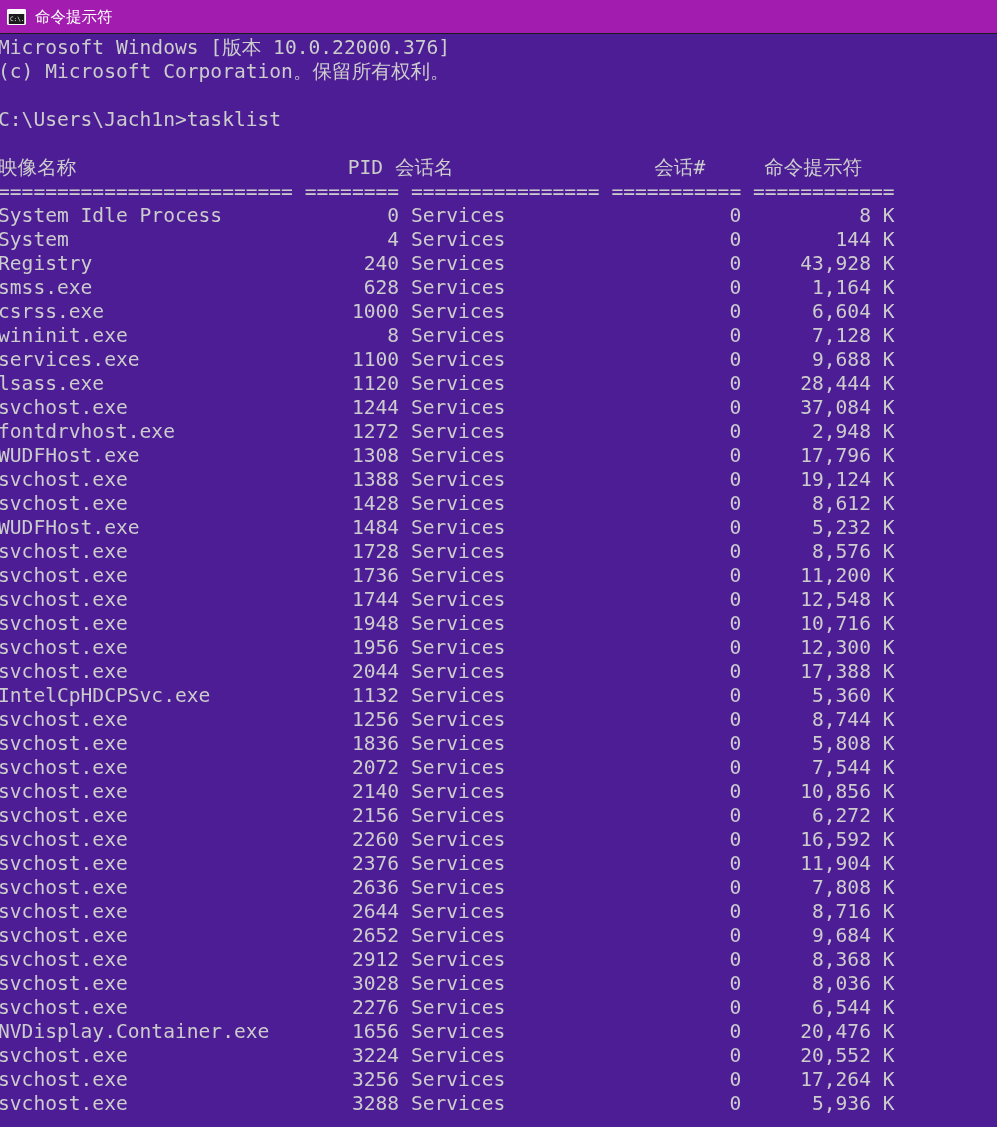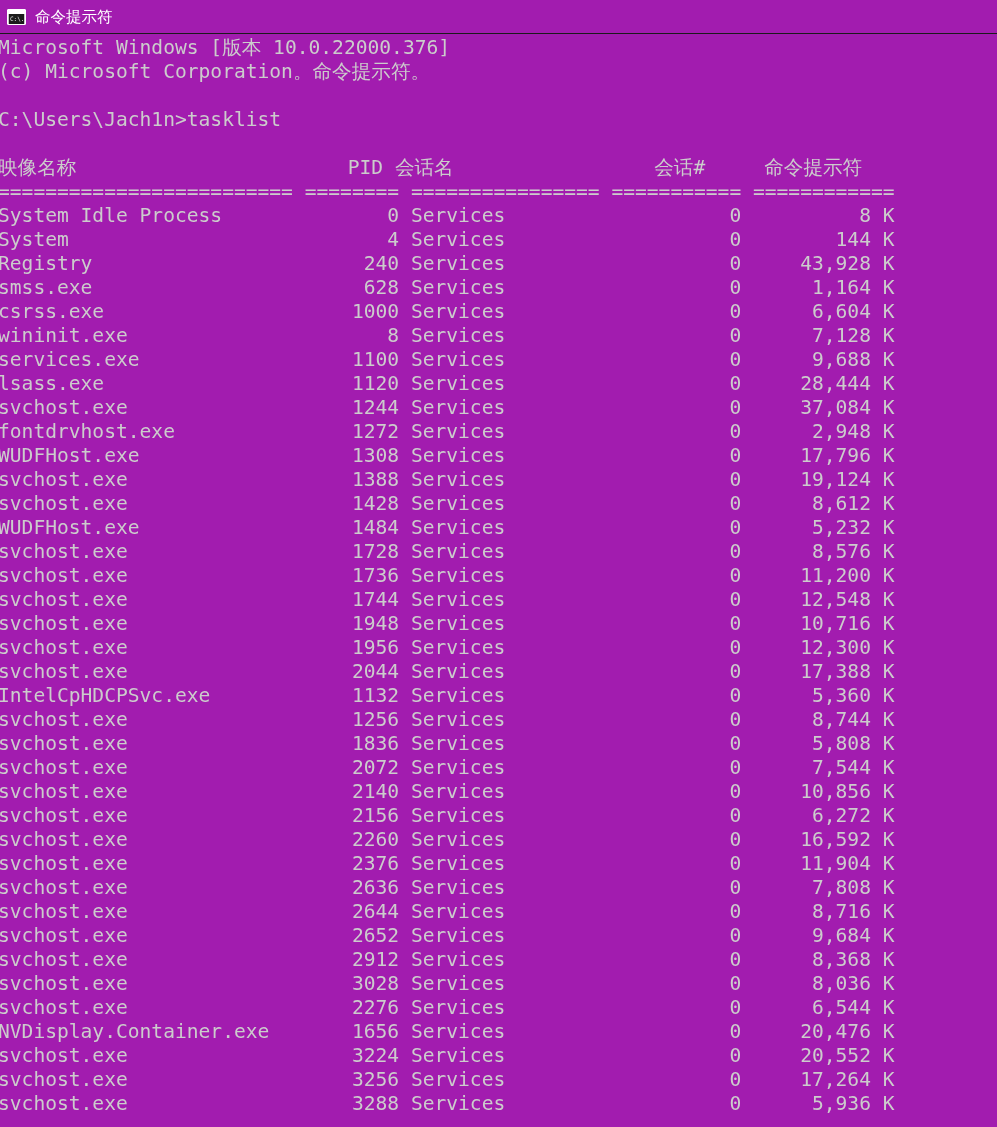--- a/index.html
+++ b/index.html
@@ -63,21 +63,21 @@
     font-family: "DejaVu Sans", "Liberation Sans", sans-serif;
     font-size: 15.5px;
     line-height: 34px;
     margin-left: 9px;
     white-space: nowrap;
   }
 
   
   #console {
     position: relative;
-    background: #a21caf;
+    background: #4c1d95;
     height: 1093px;
     width: 997px;
     overflow: hidden;
     color: #cccccc;
   }
   #console-text {
     position: absolute;
     left: -2px;
     top: 0;
     white-space: pre;
@@ -97,21 +97,21 @@
 
 <div id="titlebar">
   <div id="cmd-icon">
     <span class="glyph">C:\.</span>
   </div>
   <div id="title-text">命令提示符</div>
 </div>
 
 <div id="console">
   <div id="console-text">Microsoft Windows [<span class="cjk">版本</span> 10.0.22000.376]
-(c) Microsoft Corporation<span class="cjk">。命令提示符。</span>
+(c) Microsoft Corporation<span class="cjk">。保留所有权利。</span>
 
 C:\Users\Jach1n&gt;tasklist
 
 <span class="cjk">映像名称</span>                       PID <span class="cjk">会话名</span>                 <span class="cjk">会话</span>#     <span class="cjk">命令提示符</span>
 ========================= ======== ================ =========== ============
 System Idle Process              0 Services                   0          8 K
 System                           4 Services                   0        144 K
 Registry                       240 Services                   0     43,928 K
 smss.exe                       628 Services                   0      1,164 K
 csrss.exe                     1000 Services                   0      6,604 K

